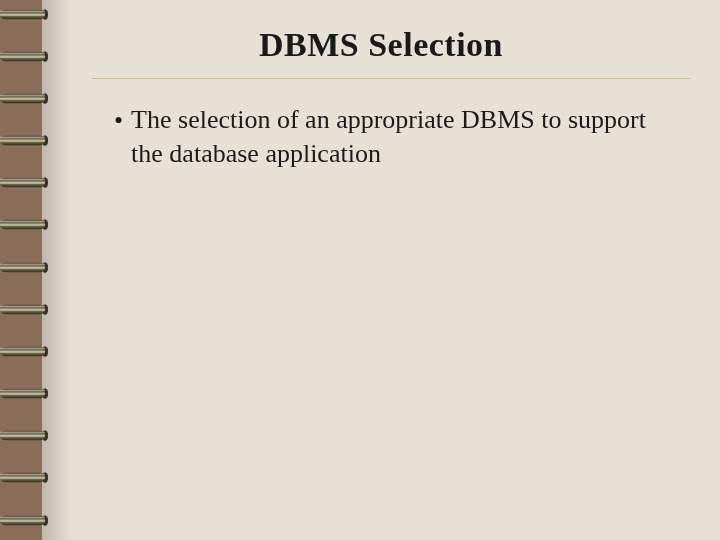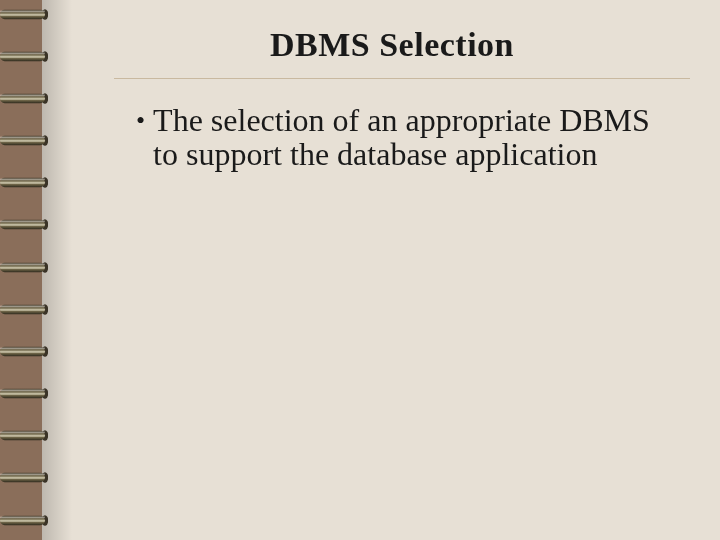--- a/index.html
+++ b/index.html
@@ -11,21 +11,20 @@
       overflow: hidden;
       position: relative;
     }
     .slide {
       position: absolute;
       left: 42px;
       top: 0;
       width: 678px;
       height: 540px;
       background: #e7e0d5;
-      padding-left: 22px;
     }
     .spine-shadow {
       position: absolute;
       left: 42px;
       top: 0;
       width: 30px;
       height: 540px;
       background: linear-gradient(to right, rgba(0,0,0,0.18), rgba(0,0,0,0) 100%);
       pointer-events: none;
     }
@@ -65,21 +64,21 @@
       gap: 8px;
     }
     .bullet-dot {
       font-size: 26px;
       line-height: 32px;
       color: #1a1a1a;
       flex: 0 0 auto;
       padding-top: 2px;
     }
     .bullet-text {
-      font-size: 32px;
+      font-size: 26px;
       line-height: 34px;
       color: #1a1a1a;
     }
   </style>
 </head>
 <body>
 
 <div class="slide">
   <h1 class="title">DBMS Selection</h1>
   <div class="rule"></div>

